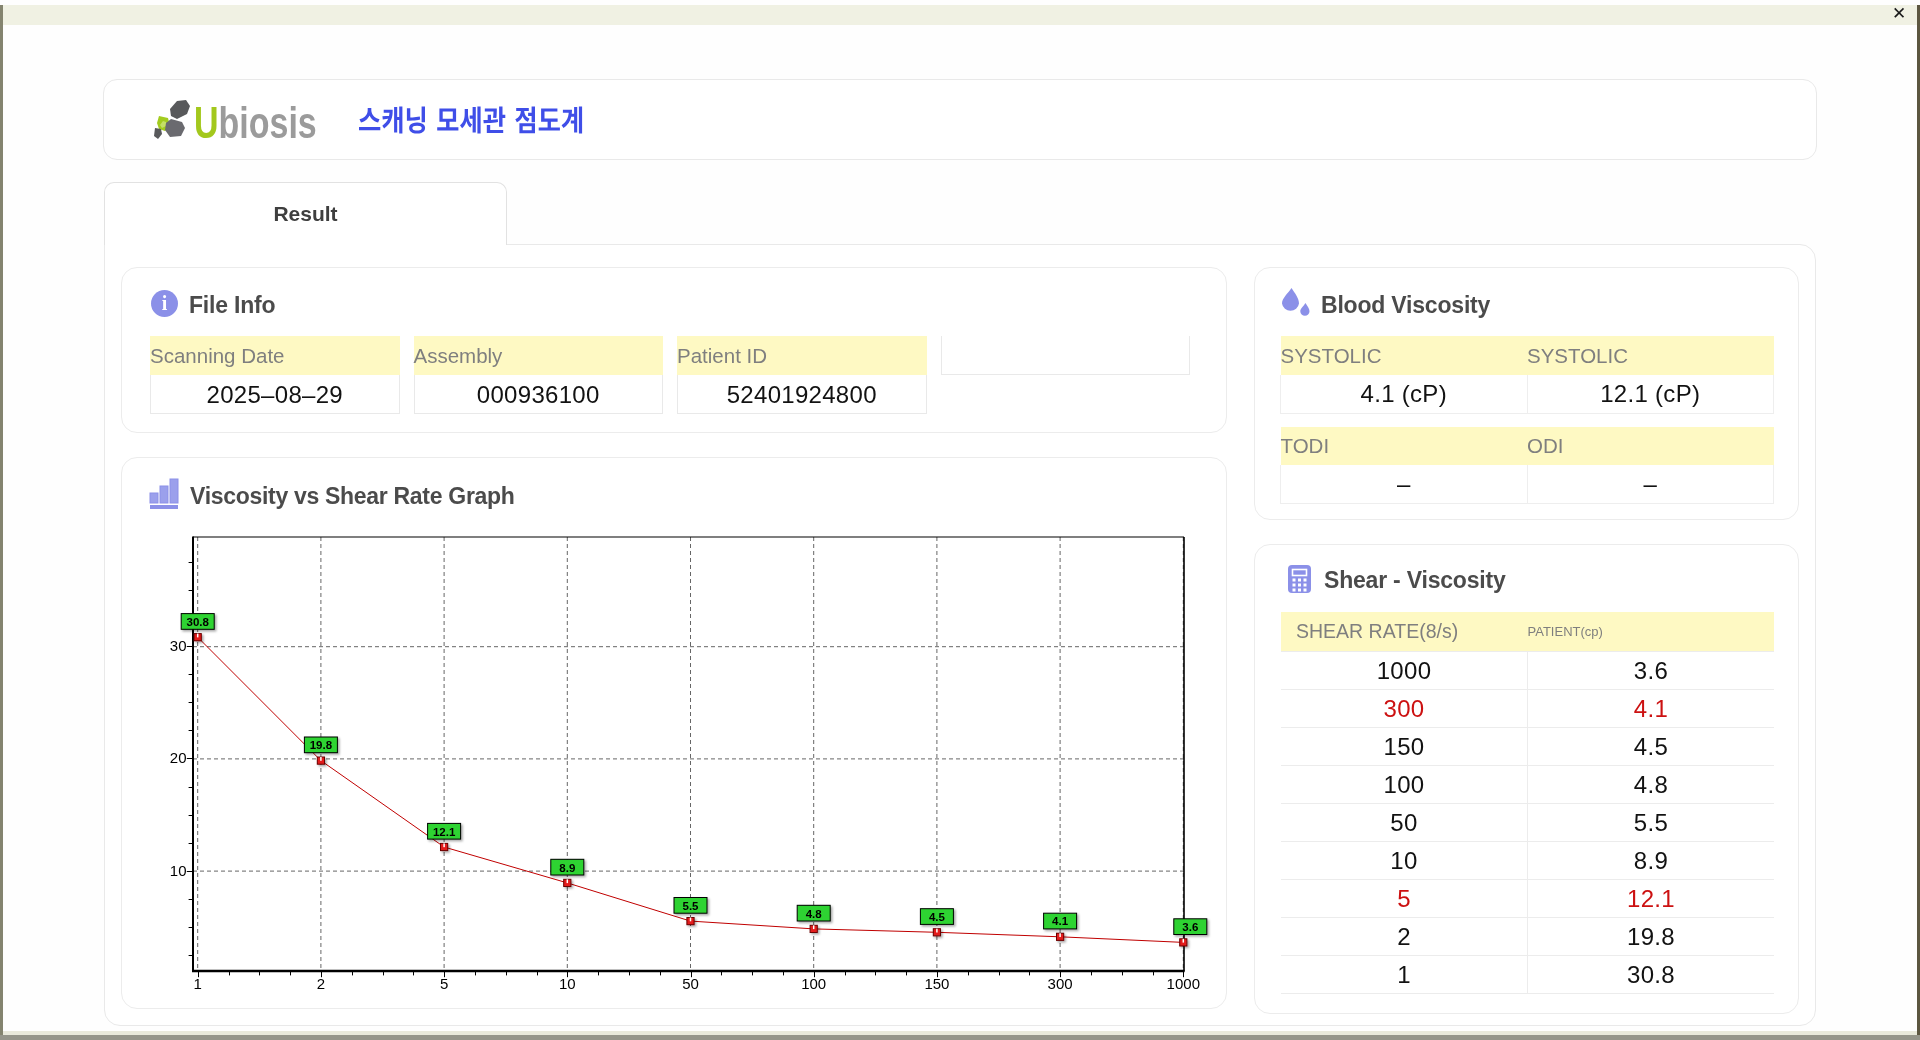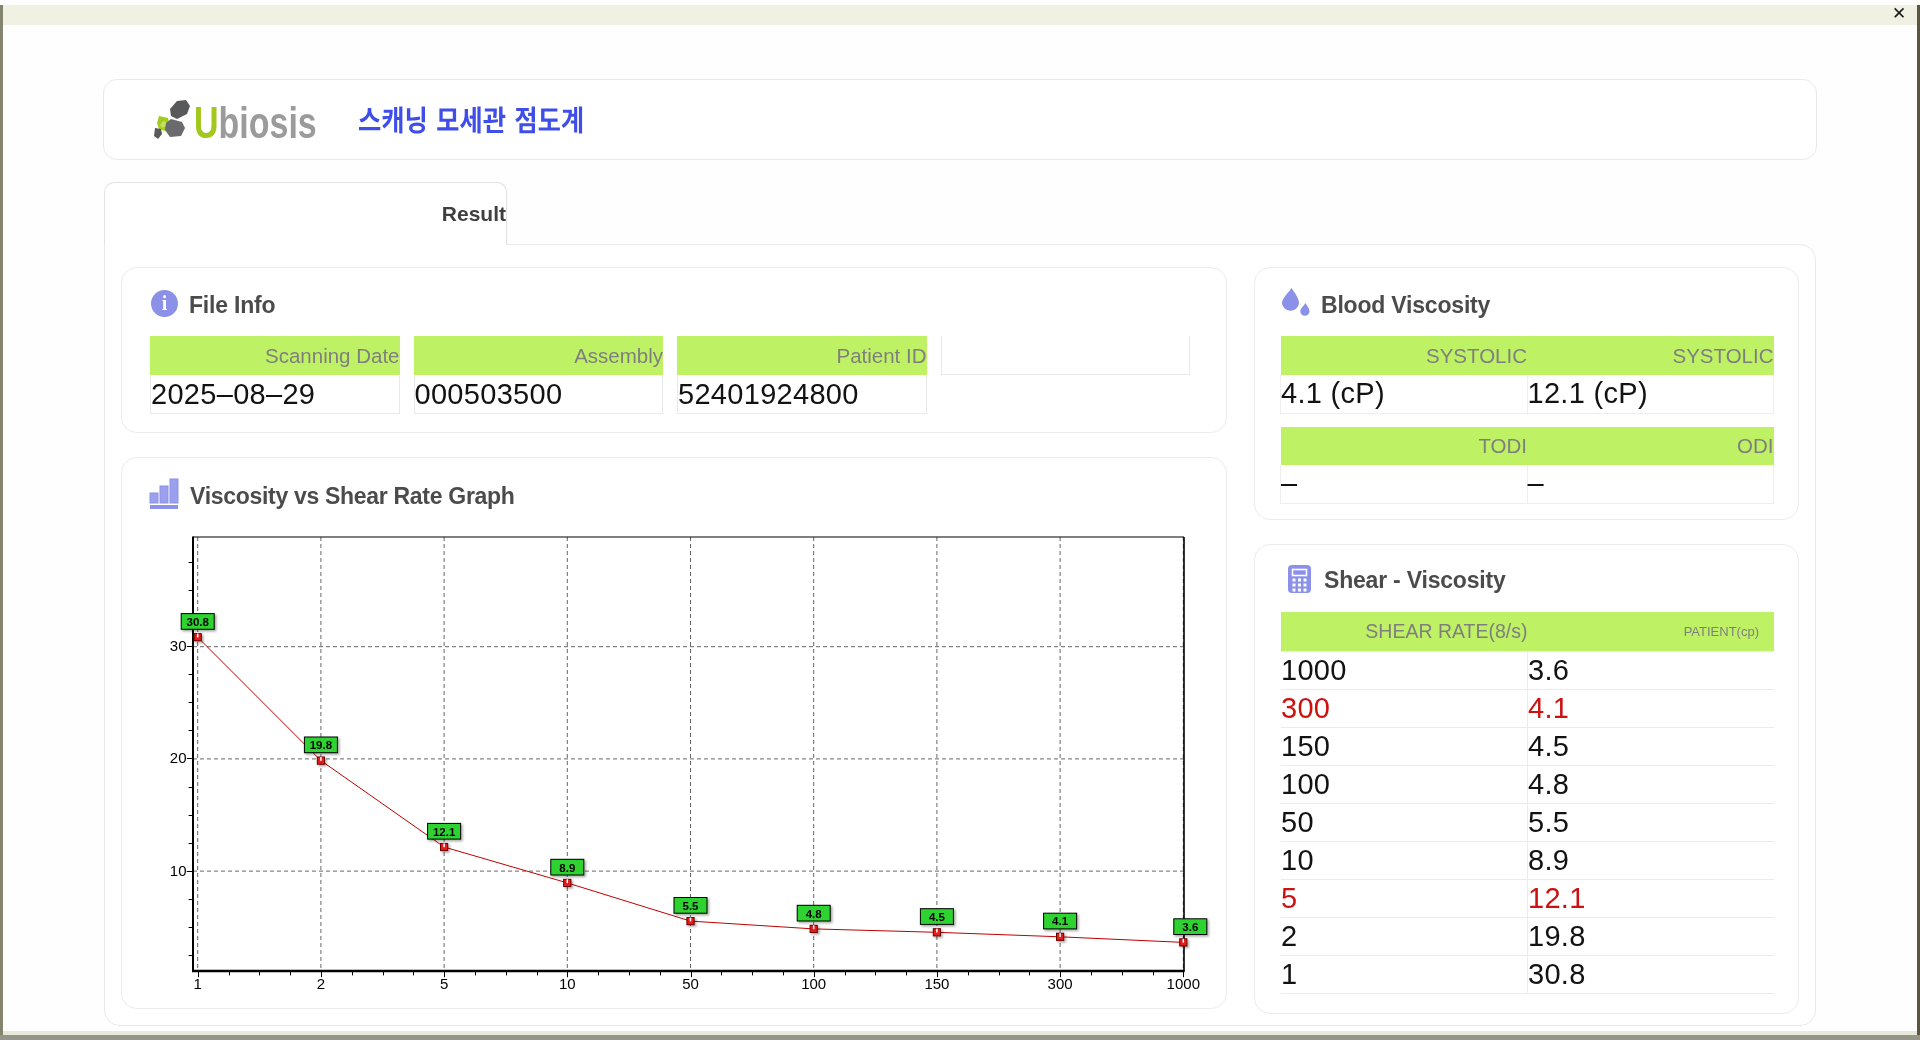--- a/index.html
+++ b/index.html
@@ -7,28 +7,28 @@
 #stage{position:relative;width:1920px;height:1040px;background:#fefefe}
 .titlebar{position:absolute;left:0;top:5px;width:1920px;height:20px;background:#f0f1e3}
 .edgeL{position:absolute;left:0;top:5px;width:3px;height:1035px;background:#84846f}
 .edgeR{position:absolute;right:0;top:5px;width:3px;height:1035px;background:#5c5640}
 .edgeB{position:absolute;left:0;top:1035px;width:1920px;height:5px;background:#95958a}
 .edgeB2{position:absolute;left:3px;top:1031px;width:1914px;height:4px;background:#e9e9db}
 .xbtn{position:absolute;left:1888px;top:3px;width:22px;height:22px;color:#1a1a1a;font-size:17px;line-height:22px;text-align:center;font-weight:400}
 .card{position:absolute;background:#fff;border:1px solid #ececec;border-radius:16px}
 .hdrcard{position:absolute;left:103px;top:79px;width:1714px;height:81px;background:#fff;border:1px solid #e9e9e9;border-radius:14px}
 .tab1{position:absolute;left:104px;top:182px;width:403px;height:63px;background:#fff;border:1px solid #e2e2e2;border-bottom:none;border-radius:10px 10px 0 0}
-.tab1 span{display:block;text-align:right;line-height:62px;font-size:21px;font-weight:bold;color:#3f3f3f}
+.tab1 span{display:block;text-align:center;line-height:62px;font-size:21px;font-weight:bold;color:#3f3f3f}
 .tab2{position:absolute;left:515px;top:184px;width:407px;height:58px;background:#f1f1f0;border:1px solid #e3e3e3;border-radius:10px 10px 0 0}
 .tab2 span{display:block;text-align:center;line-height:56px;font-size:21px;font-weight:bold;color:#ababab}
 .panel{position:absolute;left:104px;top:244px;width:1712px;height:782px;background:#fff;border:1px solid #e9e9e9;border-radius:0 16px 16px 16px}
 .sechdr{position:absolute;font-size:23px;font-weight:bold;color:#4b4b4b;letter-spacing:-0.2px}
 .icircle{position:absolute;width:27px;height:27px;border-radius:50%;background:#8b90e8;color:#fff;text-align:center;font-family:"Liberation Serif",serif;font-weight:bold;font-size:20px;line-height:26px}
-.colhdr{background:#bef264;text-align:right;color:#7f7f7f;font-size:20.5px}
-.val{text-align:left;color:#121212;font-size:29px;letter-spacing:0.3px}
+.colhdr{background:#fef9c3;text-align:left;color:#7f7f7f;font-size:20.5px}
+.val{text-align:center;color:#121212;font-size:24px;letter-spacing:0.3px}
 .red{color:#cc1111}
 </style></head>
 <body>
 <div id="stage">
 
   <div class="titlebar"></div>
   <div class="edgeL"></div>
     <div class="edgeR"></div>
   <div class="edgeB2"></div>
     <div class="edgeB"></div>
@@ -63,21 +63,21 @@
   <div class="card" style="left:121px;top:267px;width:1106px;height:166px"></div>
   <div class="icircle" style="left:151px;top:290px">i</div>
   <div class="sechdr" style="left:189px;top:292px">File Info</div>
   <div class="abs" style="left:150px;top:336px;width:1040px;display:flex;gap:14px">
     <div style="flex:1">
       <div class="colhdr" style="height:39px;line-height:39px">Scanning Date</div>
       <div class="val" style="height:39px;line-height:39px;border:1px solid #e9e9e9;border-top:none">2025–08–29</div>
     </div>
     <div style="flex:1">
       <div class="colhdr" style="height:39px;line-height:39px">Assembly</div>
-      <div class="val" style="height:39px;line-height:39px;border:1px solid #e9e9e9;border-top:none">000503500</div>
+      <div class="val" style="height:39px;line-height:39px;border:1px solid #e9e9e9;border-top:none">000936100</div>
     </div>
     <div style="flex:1">
       <div class="colhdr" style="height:39px;line-height:39px">Patient ID</div>
       <div class="val" style="height:39px;line-height:39px;border:1px solid #e9e9e9;border-top:none">52401924800</div>
     </div>
     <div style="flex:1">
       <div class="val" style="height:39px;line-height:39px;border:1px solid #e9e9e9;border-top:none"></div>
     </div>
   </div>
 

